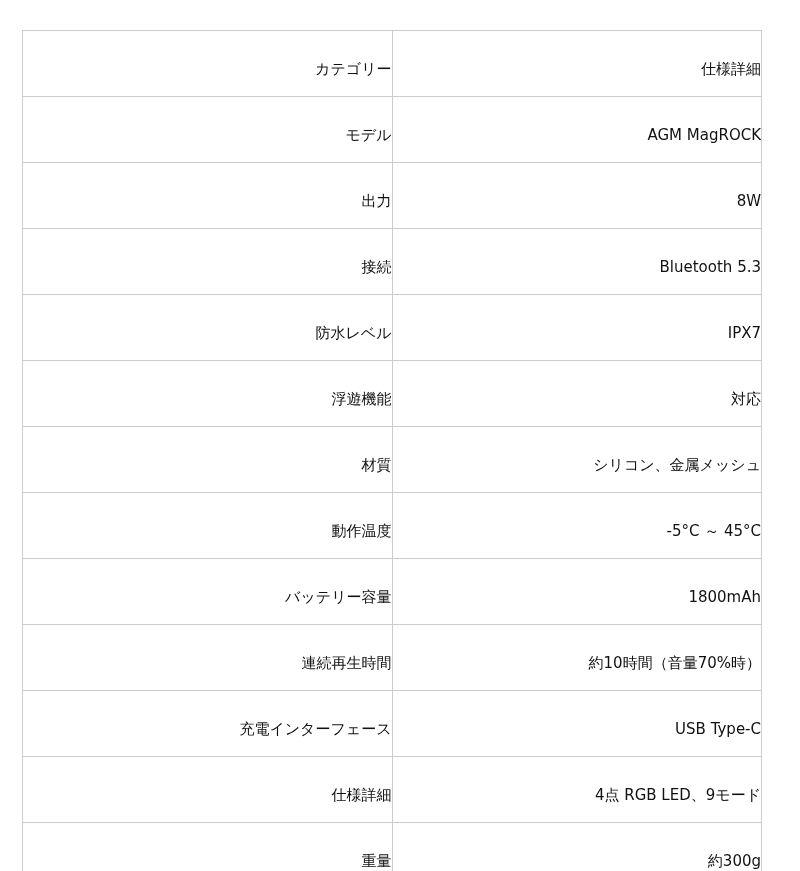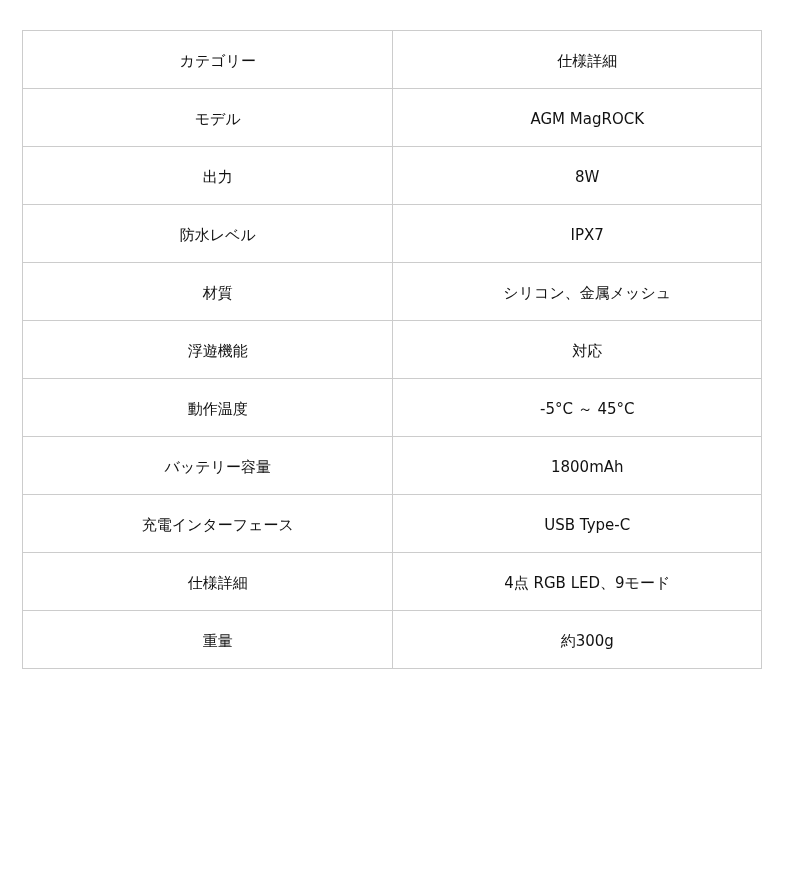--- a/index.html
+++ b/index.html
@@ -22,23 +22,23 @@
     top: 30px;
     width: 740px;
     border-collapse: collapse;
     table-layout: fixed;
     background: var(--background, #ffffff);
   }
   table.spec-table th,
   table.spec-table td {
     border: 1px solid var(--border, #cccccc);
     height: 53px;
-    padding: 4px 0 0 21px;
+    padding: 12px 0 0 21px;
     vertical-align: middle;
-    text-align: center;
+    text-align: right;
     font-size: 15px;
     line-height: 1.4;
     color: var(--text, #111111);
     white-space: nowrap;
     overflow: hidden;
   }
   table.spec-table col.col-label { width: 50%; }
   table.spec-table col.col-value { width: 50%; }
   
   table.spec-table thead th {
@@ -71,46 +71,54 @@
   <tr>
     <th>モデル</th>
     <td>AGM MagROCK</td>
   </tr>
 
   <tr>
     <th>出力</th>
     <td>8W</td>
   </tr>
 
+  <tr>
+    <th>接続</th>
+    <td>Bluetooth 5.3</td>
+  </tr>
 
   <tr>
     <th>防水レベル</th>
     <td>IPX7</td>
   </tr>
 
   <tr>
-    <th>材質</th>
-    <td>シリコン、金属メッシュ</td>
+    <th>浮遊機能</th>
+    <td>対応</td>
   </tr>
 
   <tr>
-    <th>浮遊機能</th>
-    <td>対応</td>
+    <th>材質</th>
+    <td>シリコン、金属メッシュ</td>
   </tr>
 
   <tr>
     <th>動作温度</th>
     <td>-5°C ～ 45°C</td>
   </tr>
 
   <tr>
     <th>バッテリー容量</th>
     <td>1800mAh</td>
   </tr>
 
+  <tr>
+    <th>連続再生時間</th>
+    <td>約10時間（音量70%時）</td>
+  </tr>
 
 
   <tr>
     <th>充電インターフェース</th>
     <td>USB Type-C</td>
   </tr>
 
   <tr>
     <th>仕様詳細</th>
     <td>4点 RGB LED、9モード</td>

